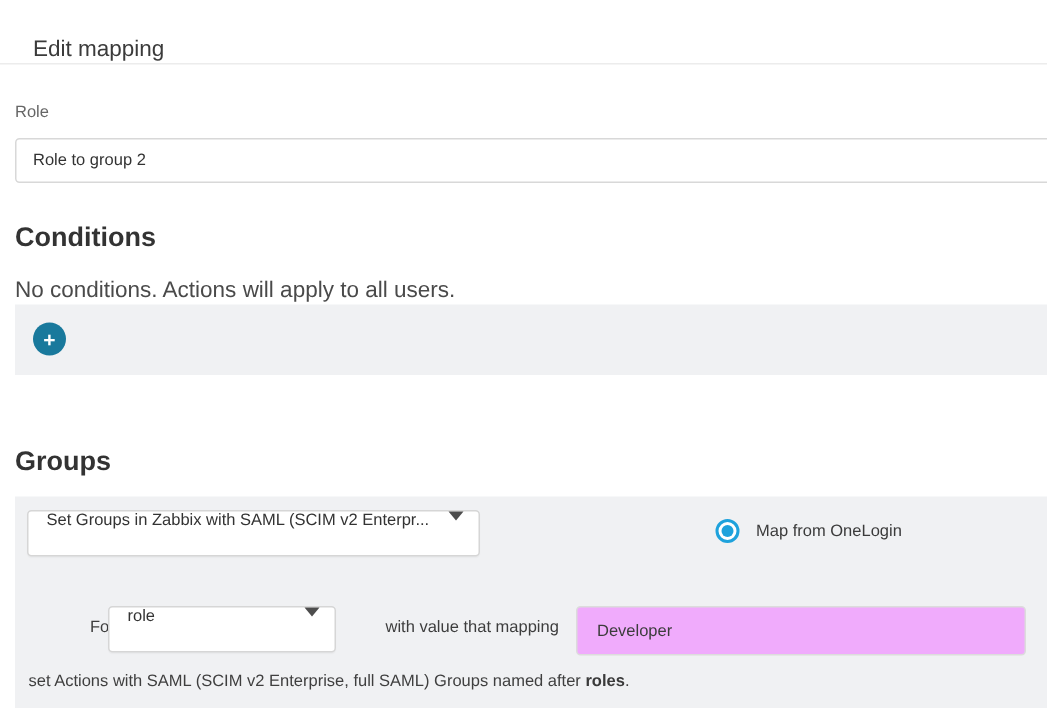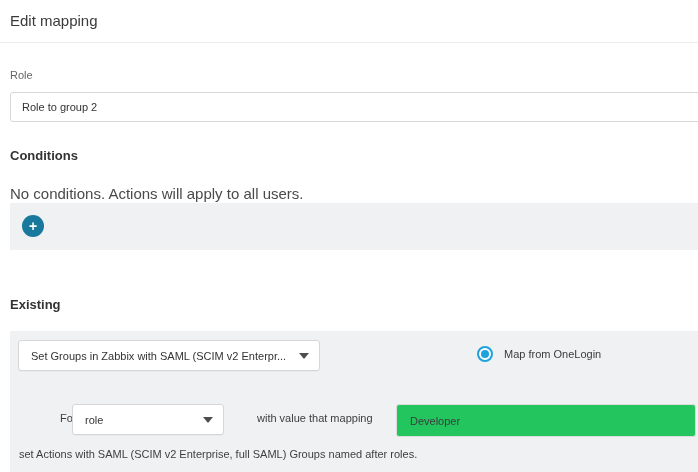--- a/index.html
+++ b/index.html
@@ -5,54 +5,54 @@
   html,body { margin:0; padding:0; background:#fff; }
   .screen {
     position:relative; width:698px; height:472px; background:#ffffff;
     font-family:"Liberation Sans", sans-serif; overflow:hidden;
     color:#3b3b3b;
   }
   .abs { position:absolute; }
 
   .page-title {
     left:10px; top:10px; font-size:15px; font-weight:400; color:#3b3b3b;
-    margin:0; line-height:22px;
+    margin:12px; line-height:22px;
   }
   .header-divider { left:0; top:42px; width:698px; height:1px; background:#ececec; }
 
   .field-label { left:10px; top:69px; font-size:11px; color:#666; }
   .name-input {
     left:10px; top:92px; width:699px; height:30px; box-sizing:border-box;
     border:1px solid #d8d8d8; border-radius:3px; padding:0 11px;
     font-family:"Liberation Sans", sans-serif; font-size:11px; color:#333;
     background:#fff; outline:none;
   }
 
-  .section-heading { font-size:13px; font-weight:700; color:#333; margin:0; }
+  .section-heading { font-size:18px; font-weight:700; color:#333; margin:0; }
   .conditions-heading { left:10px; top:148px; }
   .empty-text { left:10px; top:185px; font-size:15px; color:#4a4a4a; }
 
   .conditions-bar { left:10px; top:203px; width:688px; height:47px; background:#f0f1f3; }
   .add-btn {
     position:absolute; left:12px; top:12px; width:22px; height:22px;
     border-radius:50%; background:#19799c; border:none; cursor:pointer;
     display:flex; align-items:center; justify-content:center; padding:0;
   }
   .add-btn .plus {
     color:#fff; font-size:14px; font-weight:700; line-height:1;
     font-family:"Liberation Sans", sans-serif; margin-top:-1px;
   }
 
   .actions-heading { left:10px; top:297px; }
   .actions-panel { left:10px; top:331px; width:688px; height:141px; background:#f0f1f3; }
 
   .select {
     position:absolute; box-sizing:border-box; background:#fff;
     border:1px solid #d6d6d6; border-radius:3px;
-    display:flex; align-items:center; justify-content:space-between;
+    display:flex; align-items:flex-start; justify-content:space-between;
     padding:0 10px 0 12px; font-size:11px; color:#333; cursor:pointer;
     box-shadow:0 1px 1px rgba(0,0,0,0.03);
   }
   .action-select { left:8px; top:9px; width:302px; height:31px; }
   .attr-select  { left:62px; top:73px; width:152px; height:31px; }
   .select-value { white-space:nowrap; overflow:hidden; }
   .chevron {
     width:0; height:0; flex:none; margin-left:8px;
     border-left:5px solid transparent; border-right:5px solid transparent;
     border-top:6px solid #4d4d4d;
@@ -76,25 +76,25 @@
   }
 
   .inline-text { position:absolute; font-size:11px; color:#3d3d3d; }
   .foreach-label { left:10px; top:81px;margin-left:40px; }
   .matches-label { left:247px; top:81px; }
 
   .value-input {
     position:absolute; left:374px; top:73px; width:300px; height:33px;
     box-sizing:border-box; border:1px solid #dcdcdc; border-radius:3px;
     padding:0 13px; font-family:"Liberation Sans", sans-serif;
-    font-size:11px; color:#3c3c3c; background:#22c55e; outline:none;margin-left:12px;
+    font-size:11px; color:#3c3c3c; background:#f0abfc; outline:none;
   }
 
   .summary { position:absolute; left:9px; top:117px; font-size:11px; color:#3f3f3f; }
-  .summary strong { font-weight:400; color:#3a3a3a; }
+  .summary strong { font-weight:700; color:#3a3a3a; }
 </style>
 </head>
 <body>
 
 <div class="screen">
 
   <h1 class="abs page-title">Edit mapping</h1>
   <div class="abs header-divider"></div>
 
   <div class="abs field-label">Role</div>
@@ -102,21 +102,21 @@
 
   <h2 class="abs section-heading conditions-heading">Conditions</h2>
   <div class="abs empty-text">No conditions. Actions will apply to all users.</div>
 
   <div class="abs conditions-bar">
     <button class="add-btn">
       <span class="plus">+</span>
     </button>
   </div>
 
-  <h2 class="abs section-heading actions-heading">Existing</h2>
+  <h2 class="abs section-heading actions-heading">Groups</h2>
 
   <div class="abs actions-panel">
 
     <div class="select action-select">
       <span class="select-value">Set Groups in Zabbix with SAML (SCIM v2 Enterpr...</span>
       <span class="chevron"></span>
     </div>
 
 
     <div class="radio-option radio-map">

